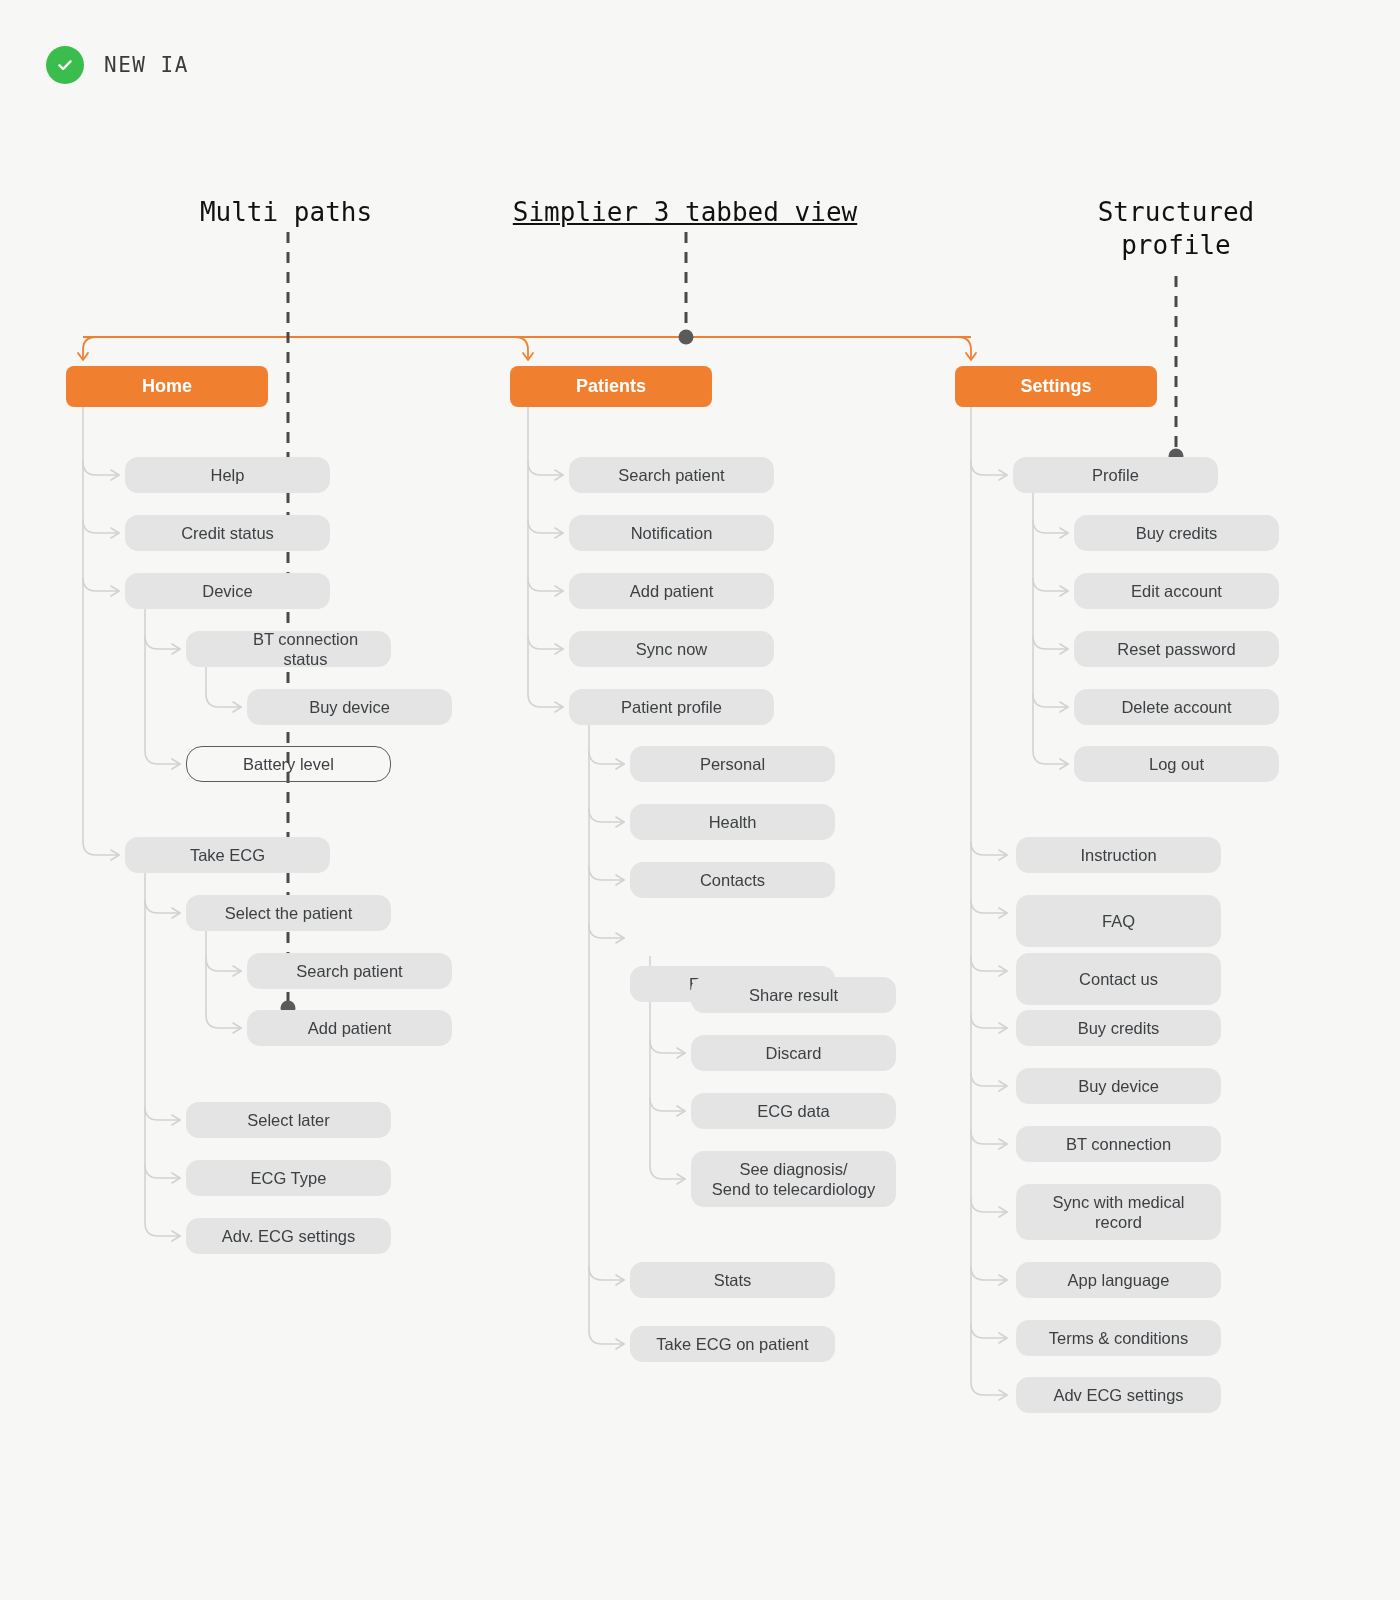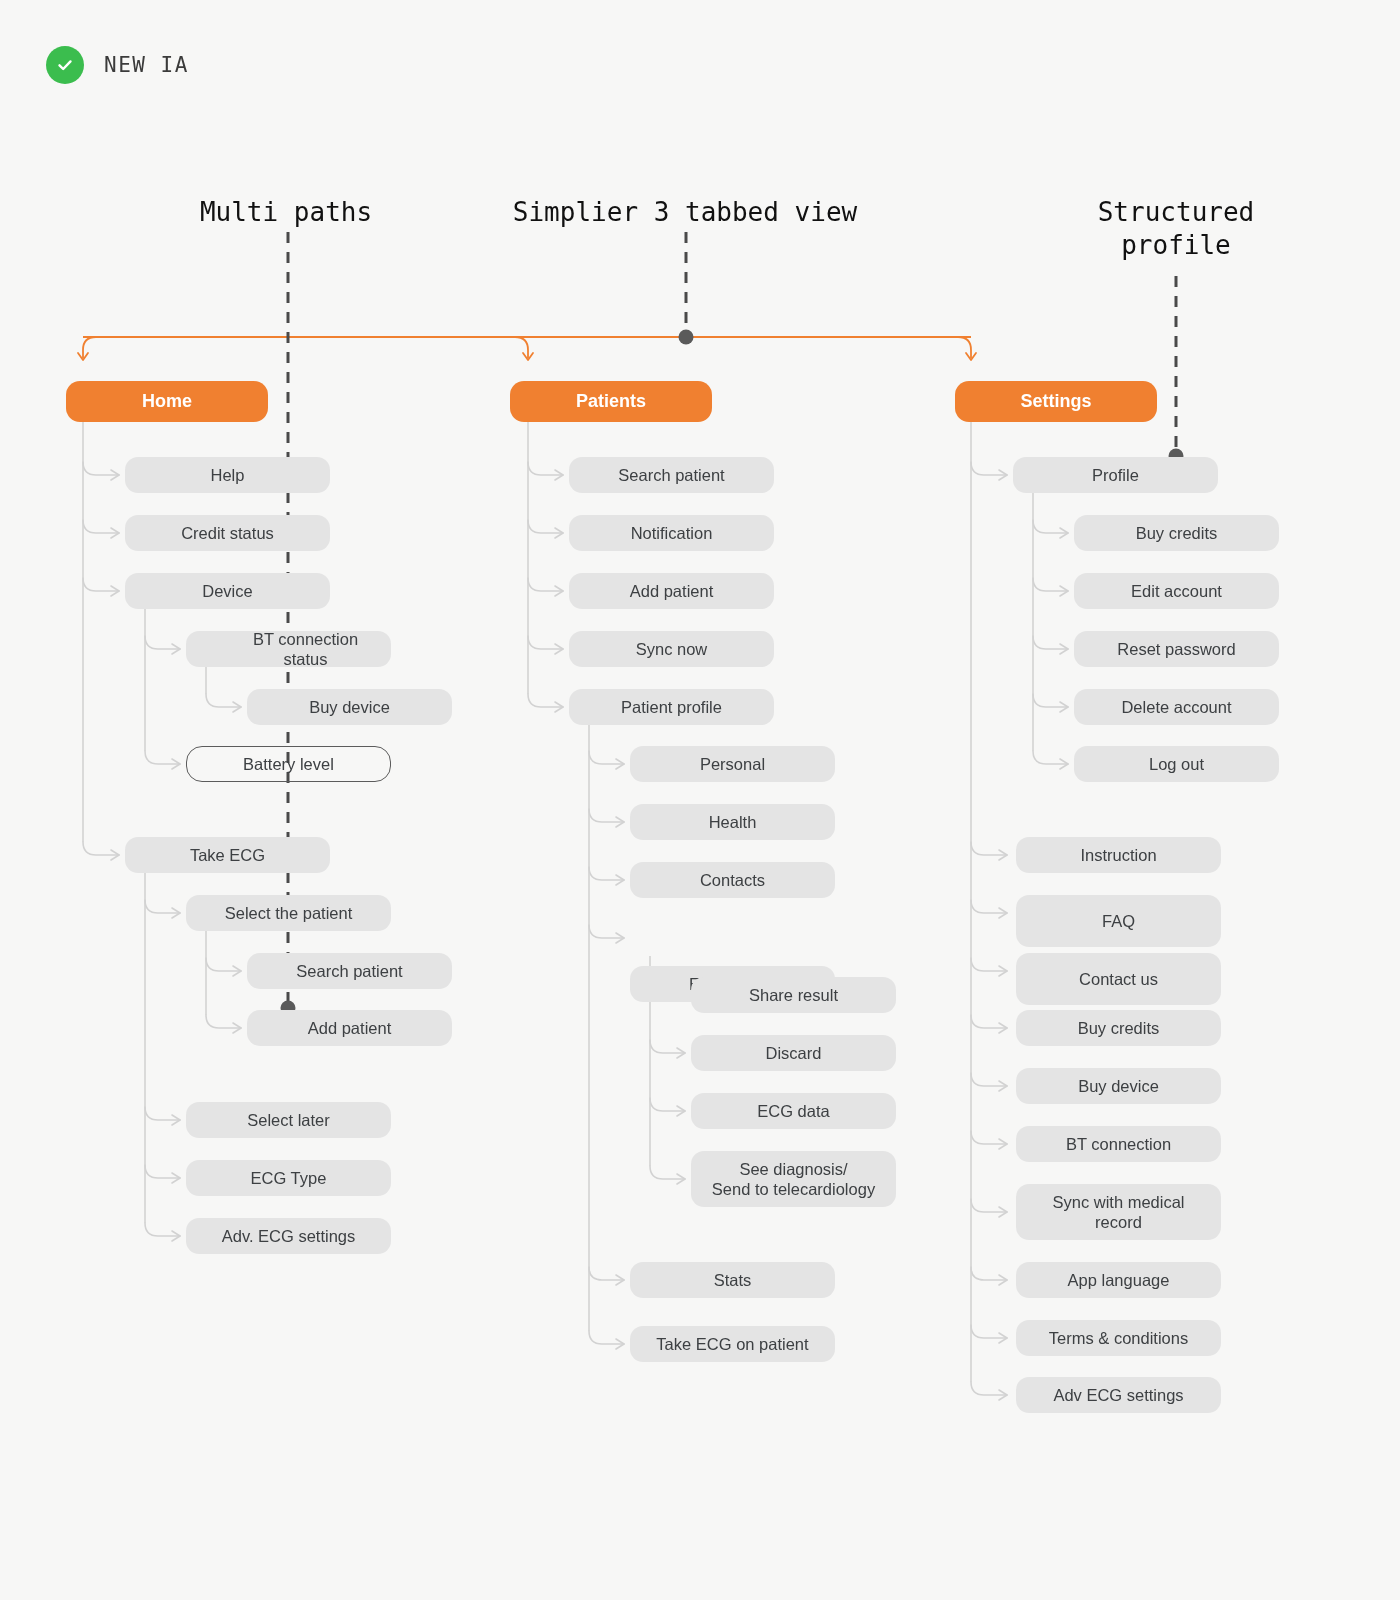--- a/index.html
+++ b/index.html
@@ -85,22 +85,21 @@
   .node.outlined {
     background: transparent;
     border: 1.4px solid #5c5c5c;
     border-radius: 16px;
   }
   .node.tab {
     background: #f08030;
     color: #ffffff;
     font-weight: bold;
     font-size: 18px;
-    border-radius: 14px;
-    margin-top: 15px;
+    border-radius: 8px;
   }
 </style>
 </head>
 <body>
 
 <div id="canvas">
 
   <svg id="edges" viewBox="0 0 1400 1600" xmlns="http://www.w3.org/2000/svg">
       <path d="M 96 337 Q 83 337 83 350 L 83 358" fill="none" stroke="#f08030" stroke-width="1.8"></path>
       <path d="M 78 353 L 83 360 L 88 353" fill="none" stroke="#f08030" stroke-width="1.8" stroke-linecap="round" stroke-linejoin="round"></path>
@@ -219,21 +218,21 @@
     <span class="check-circle">
       <svg width="22" height="22" viewBox="0 0 22 22">
         <path d="M5.5 11.3 L9.2 15 L16.5 7.4" fill="none" stroke="#ffffff" stroke-width="2.4" stroke-linecap="round" stroke-linejoin="round"></path>
       </svg>
     </span>
     <span class="badge-text">NEW IA</span>
   </div>
 
   <div id="callout-layer">
       <div class="callout" style="left: 188px; top: 196px; width: 196px;">Multi paths</div>
-      <div class="callout" style="left: 487px; top: 196px; width: 396px;">Simplier 3 tabbed view</div>
+      <div class="callout" style="left: 487px; top: 196px; width: 396px; text-decoration: underline;">Simplier 3 tabbed view</div>
       <div class="callout" style="left: 1062px; top: 196px; width: 228px;">Structured
 profile</div>
     </div>
   <div id="node-layer">
       <div class="node tab" style="left: 66px; top: 366px; width: 202px; height: 41px;">Home</div>
       <div class="node tab" style="left: 510px; top: 366px; width: 202px; height: 41px;">Patients</div>
       <div class="node tab" style="left: 955px; top: 366px; width: 202px; height: 41px;">Settings</div>
       <div class="node" style="left: 125px; top: 457px; width: 205px; height: 36px;">Help</div>
       <div class="node" style="left: 125px; top: 515px; width: 205px; height: 36px;">Credit status</div>
       <div class="node" style="left: 125px; top: 573px; width: 205px; height: 36px;">Device</div>

